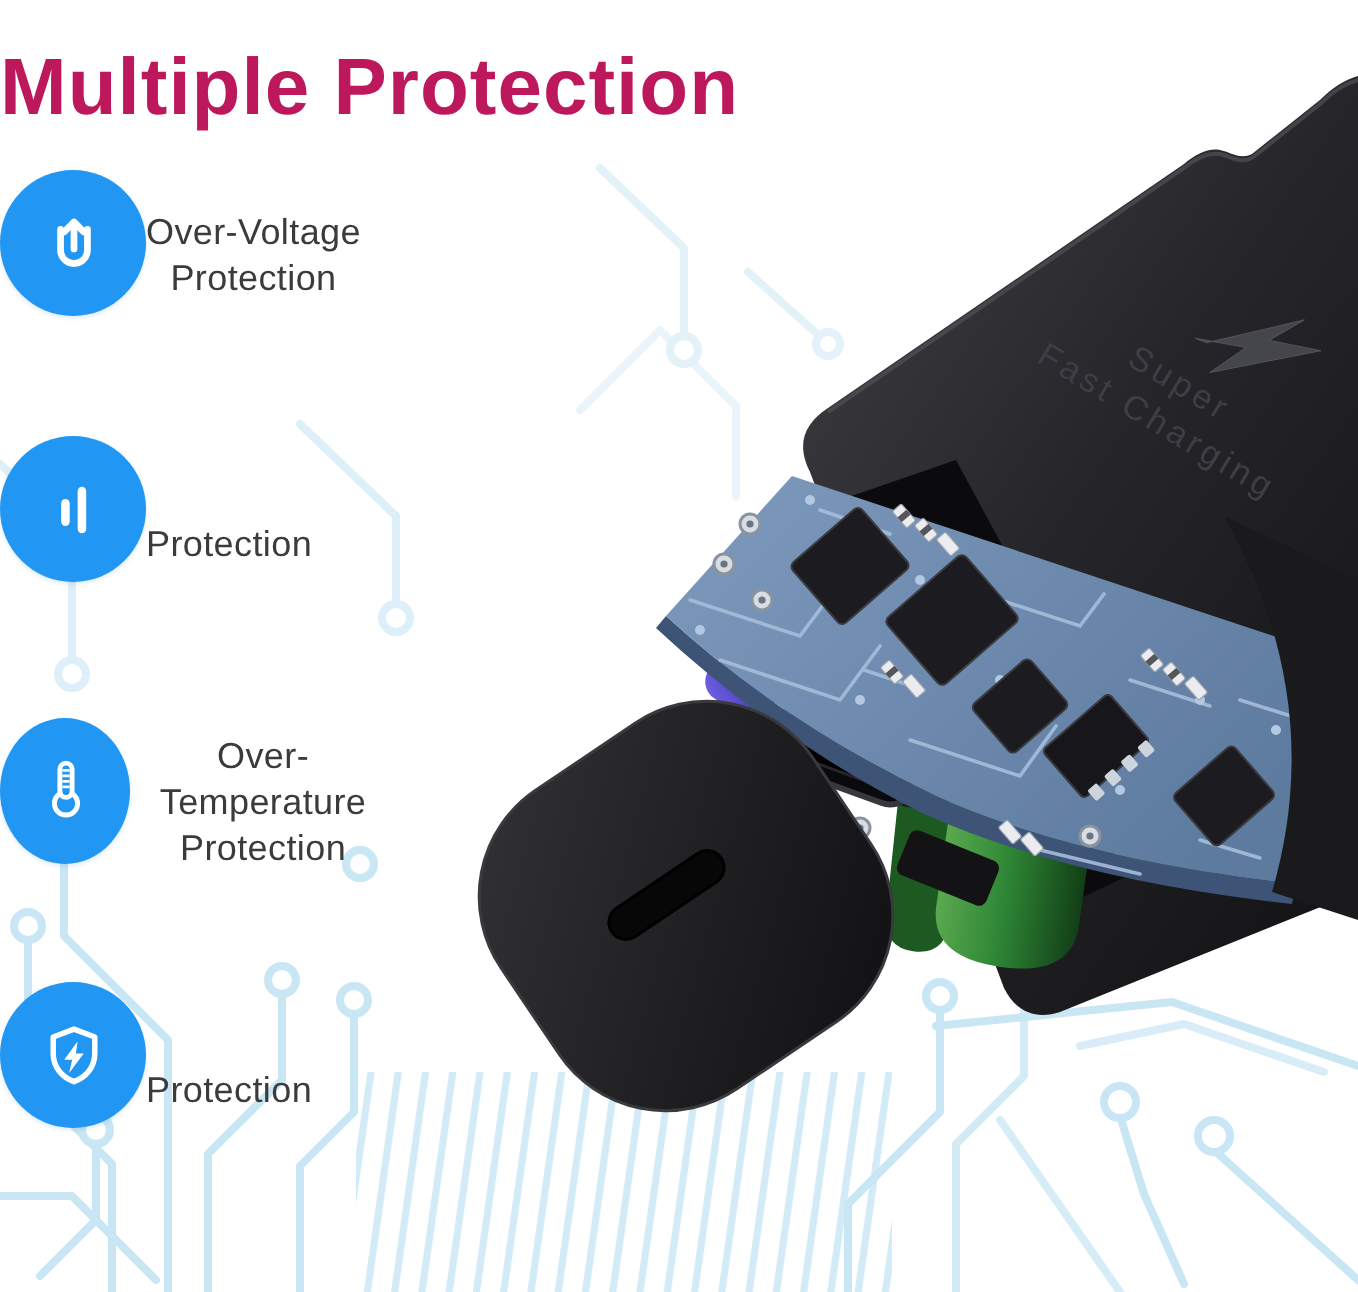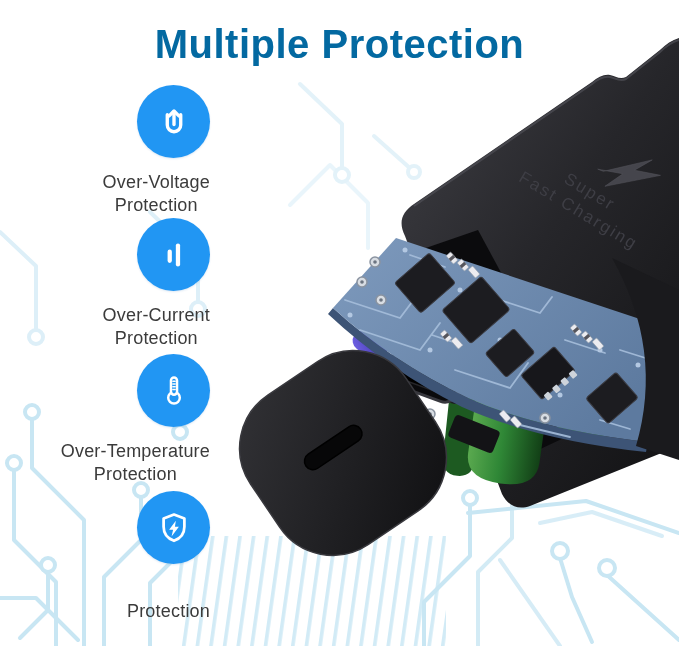--- a/index.html
+++ b/index.html
@@ -3,25 +3,25 @@
 <meta charset="utf-8">
 <style>
   html,body{margin:0;padding:0;background:#fff;}
   .stage{
     position:relative;width:679px;height:646px;overflow:hidden;background:#ffffff;
     font-family:"Liberation Sans", sans-serif;
   }
   .scene{position:absolute;inset:0;z-index:0;}
   .overlay{position:absolute;inset:0;z-index:1;pointer-events:none;}
   .page-title{
-    position:absolute;top:-7px;left:0;right:0;text-align:center;
-    font-size:40px;font-weight:bold;letter-spacing:.5px;color:#0369a1;
+    position:absolute;top:-7px;left:0;right:0;
+    font-size:40px;font-weight:bold;letter-spacing:.5px;color:#be185d;
     line-height:1.2;
   }
-  .feature{position:absolute;left:0;width:198px;display:flex;flex-direction:column;align-items:flex-end;padding-left:12px;}
+  .feature{position:absolute;left:0;width:198px;display:flex;flex-direction:row;align-items:center;}
   .feature .icon-circle{
     width:73px;height:73px;border-radius:50%;background:#2196f3;
     display:flex;align-items:center;justify-content:center;
     box-shadow:0 1px 2px rgba(30,100,180,.15);
   }
   .feature .label{margin-top:13px;text-align:center;color:#3b3b3b;font-size:18px;line-height:23px;letter-spacing:.2px;}
   .f1{top:85px}.f2{top:218px}.f3{top:354px}.f4{top:491px}
   text.engrave{font-family:"Liberation Sans",sans-serif;font-size:17px;letter-spacing:2.2px;fill:#3e3e45;}
 </style>
 </head>
@@ -249,21 +249,21 @@
     <div class="feature f2">
       <div class="icon-circle">
         <svg width="44" height="44" viewBox="0 0 72 72">
           <g fill="#fff">
             <rect x="25.5" y="27" width="7" height="22" rx="3.5"></rect>
             <rect x="39" y="17" width="7" height="38" rx="3.5"></rect>
           </g>
         </svg>
       </div>
       <div class="label">
-        <span>Over-Current</span><br>
+        <br>
         <span>Protection</span>
       </div>
     </div>
 
     <div class="feature f3">
       <div class="icon-circle">
         <svg width="44" height="44" viewBox="0 0 72 72">
           <circle cx="36" cy="47" r="9.5" fill="none" stroke="#fff" stroke-width="4"></circle>
           <rect x="31" y="14" width="10" height="28" rx="5" fill="#2196f3" stroke="#fff" stroke-width="4"></rect>
           <g stroke="#fff" stroke-width="2.2" stroke-linecap="round">

